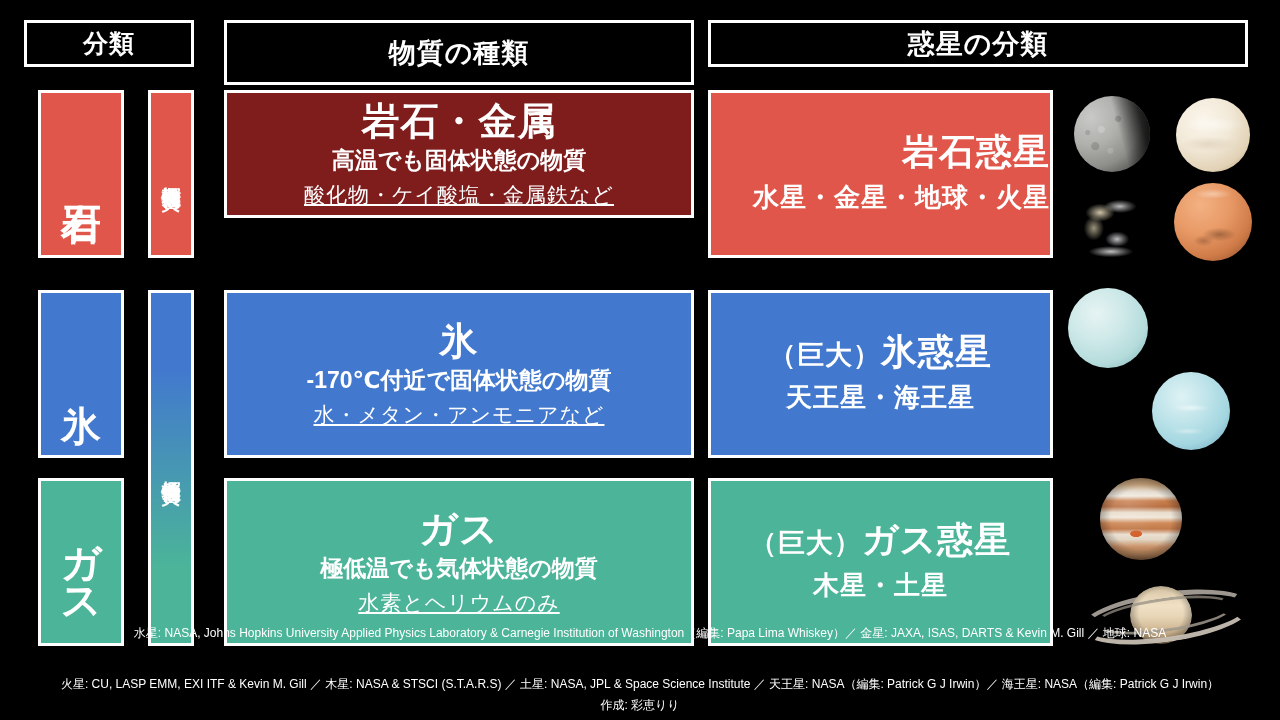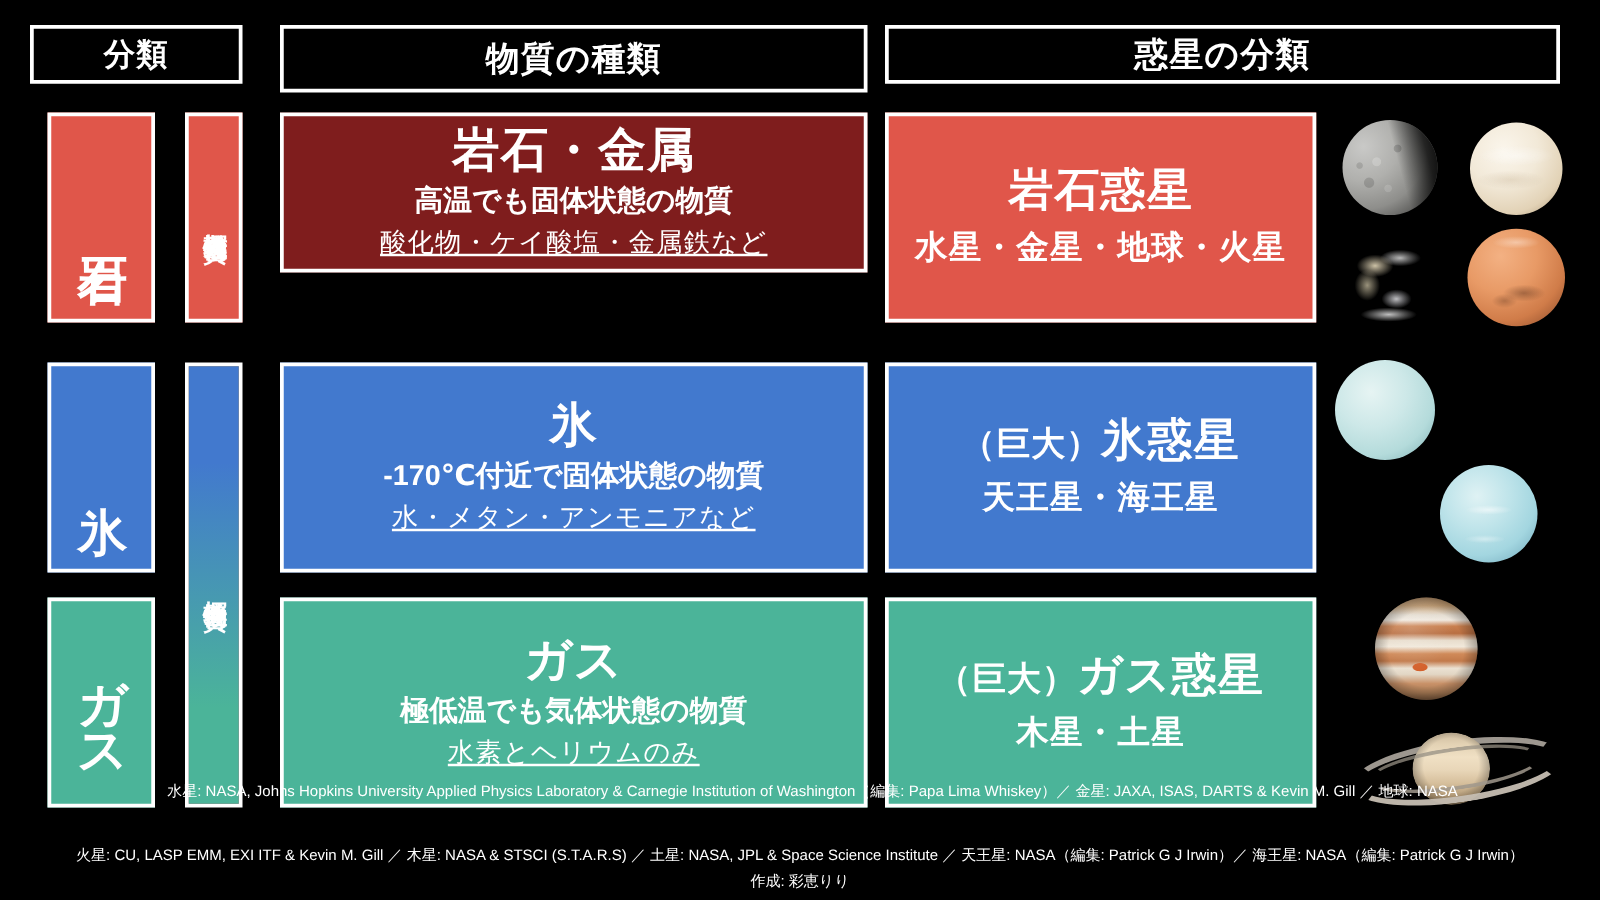--- a/index.html
+++ b/index.html
@@ -27,21 +27,21 @@
     box-sizing: border-box;
     border: 3px solid #ffffff;
     background: #000000;
     display: flex;
     align-items: center;
     justify-content: center;
     font-weight: bold;
     letter-spacing: 1px;
   }
   #hdr-class { left: 24px;  top: 20px; width: 170px; height: 47px; font-size: 25px; font-family: Liberation Mono, monospace; }
-  #hdr-mat   { left: 224px; top: 20px; width: 470px; height: 54px; font-size: 27px; text-align: right; }
+  #hdr-mat   { left: 224px; top: 20px; width: 470px; height: 65px; font-size: 27px; text-align: right; }
   #hdr-plan  { left: 708px; top: 20px; width: 540px; height: 47px; font-size: 27px; }
 
   
   .card {
     position: absolute;
     box-sizing: border-box;
     border: 3px solid #ffffff;
     display: flex;
     flex-direction: column;
     align-items: center;
@@ -68,21 +68,21 @@
   #vol-refractory { left: 148px; top: 90px;  width: 46px;  height: 168px; background: #E0564A; }
   #vol-volatile   { left: 148px; top: 290px; width: 46px;  height: 356px;
                     background: linear-gradient(180deg, #4279CE 0%, #4279CE 22%, #4BB499 78%, #4BB499 100%); }
 
   
   #mat-rock { left: 224px; top: 90px;  width: 470px; height: 128px; background: #7f1d1d; }
   #mat-ice  { left: 224px; top: 290px; width: 470px; height: 168px; background: #4279CE; }
   #mat-gas  { left: 224px; top: 478px; width: 470px; height: 168px; background: #4BB499; }
 
   
-  #pl-rock { left: 708px; top: 90px;  width: 345px; height: 168px; background: #E0564A; }
+  #pl-rock { left: 708px; top: 90px;  width: 345px; height: 168px; background: #E0564A; align-items: flex-end; }
   #pl-ice  { left: 708px; top: 290px; width: 345px; height: 168px; background: #4279CE; }
   #pl-gas  { left: 708px; top: 478px; width: 345px; height: 168px; background: #4BB499; }
 
   .t-main {
     font-weight: bold;
     font-size: 38px;
     line-height: 1.05;
     letter-spacing: 1px;
     text-align: center;
   }

